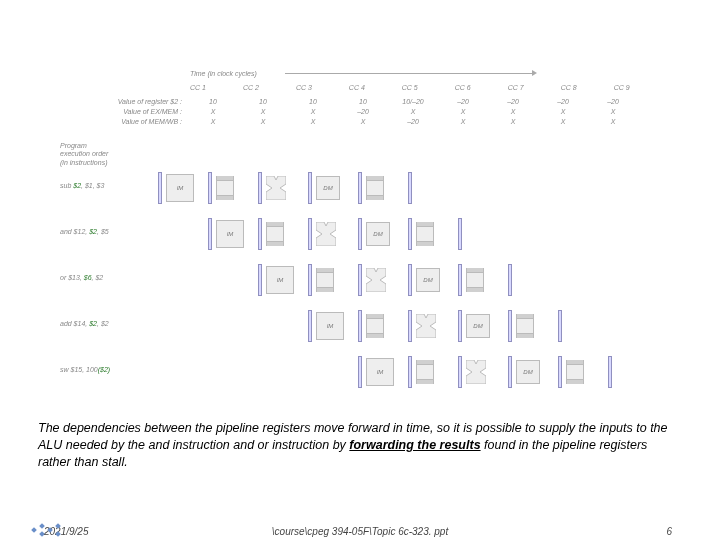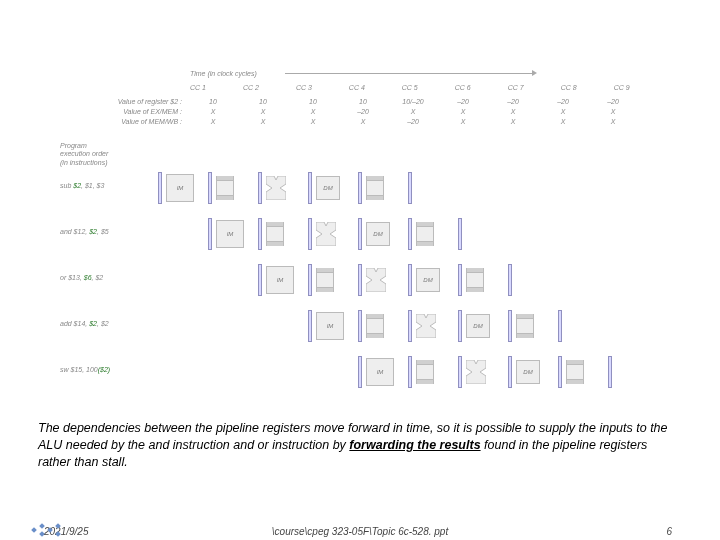--- a/index.html
+++ b/index.html
@@ -350,21 +350,21 @@
         </div>
       </div>
   </div>
 
   <div class="caption">
     <span>The dependencies between the pipeline registers move forward in time, so it is possible to supply the inputs to the ALU needed by the and instruction and or instruction by </span><span class="bu">forwarding the results</span><span> found in the pipeline registers rather than stall.</span>
   </div>
 
   <div class="footer">
     <span class="footer-date">2021/9/25</span>
-    <span class="footer-path">\course\cpeg 323-05F\Topic 6c-528. ppt</span>
+    <span class="footer-path">\course\cpeg 394-05F\Topic 6c-323. ppt</span>
     <span class="footer-page">6</span>
   </div>
 
   <div class="deco">
     <span style="left:2px;top:6px"></span>
     <span style="left:10px;top:2px"></span>
     <span style="left:10px;top:10px"></span>
     <span style="left:18px;top:6px"></span>
     <span style="left:26px;top:2px"></span>
     <span style="left:26px;top:10px"></span>

